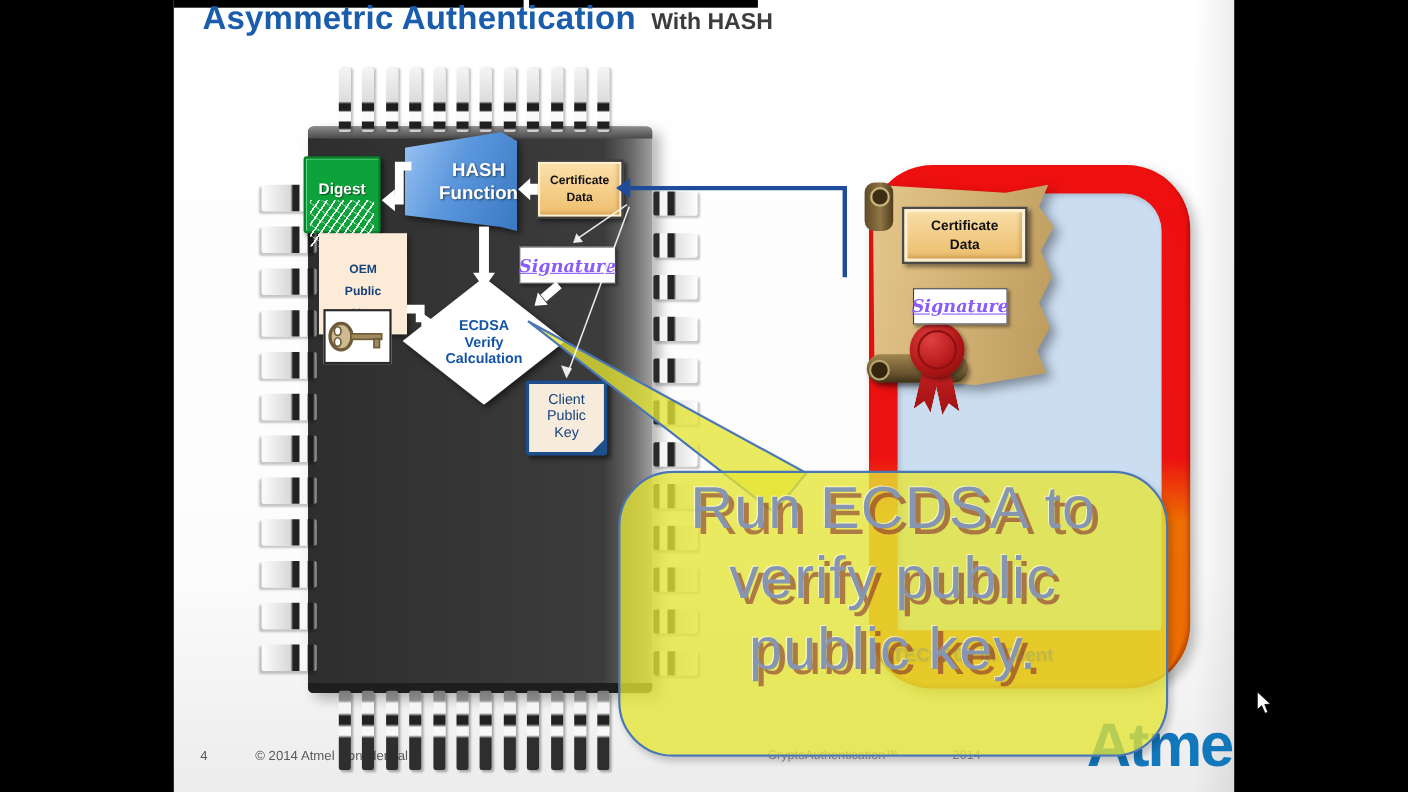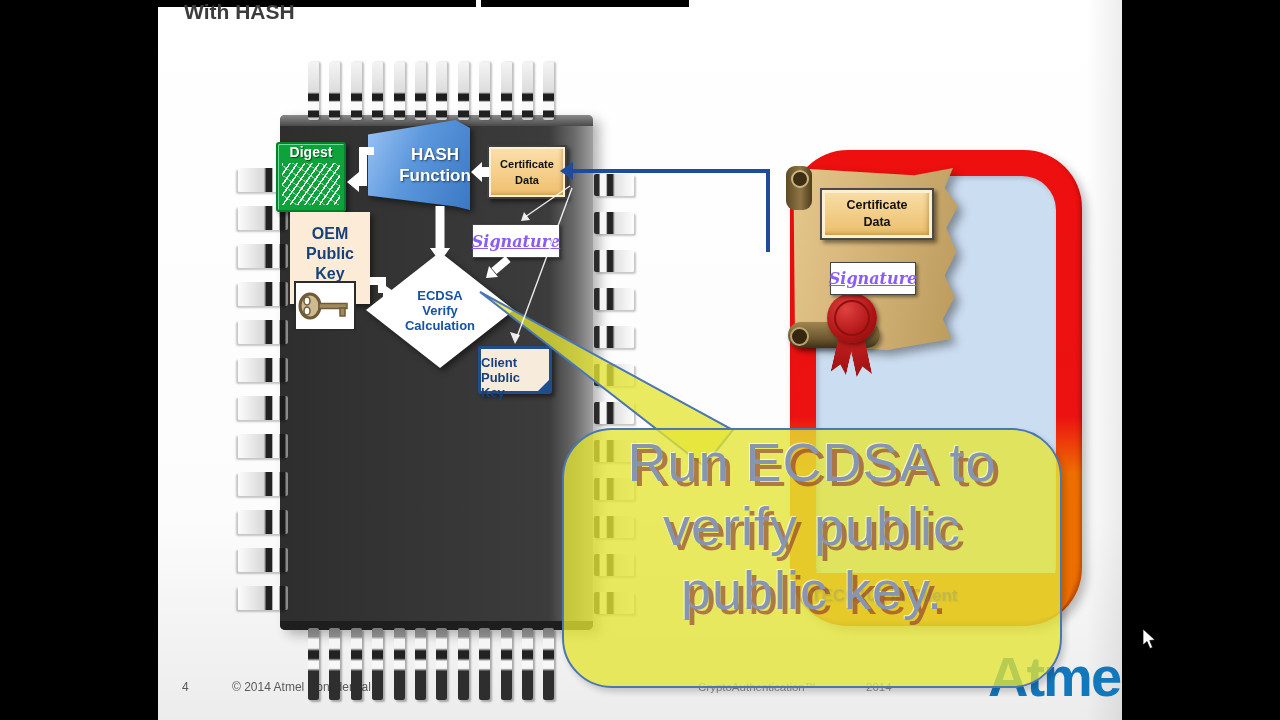--- a/index.html
+++ b/index.html
@@ -43,21 +43,21 @@
      border-radius:2px; box-shadow:-2px 2px 2px rgba(0,0,0,.22); }
   #pins-right  { left:436px; top:174px; flex-direction:column; gap:16px; }
   #pins-right .pin  { width:40px; height:22px;
      background:linear-gradient(270deg,#fdfdfd 0%,#e2e2e2 48%,#242424 54%,#242424 66%,#f6f6f6 70%,#f6f6f6 84%,#2a2a2a 88%);
      border-radius:2px; box-shadow:2px 2px 2px rgba(0,0,0,.22); }
 
   
   .digest { position:absolute; left:118px; top:142px; width:70px; height:70px; z-index:8;
             background:#0EA23A; border:2px solid #077F2B; border-radius:3px;
             box-shadow:inset 1px 1px 0 #6ddc96, 3px 3px 4px rgba(0,0,0,.45);
-            color:#fff; font-weight:700; font-size:14px; text-align:center; padding-top:0;
+            color:#fff; font-weight:700; font-size:14px; text-align:center; padding-top:19px;
             text-shadow:1px 1px 1px rgba(0,0,0,.5); }
   .digest .hatch { margin:3px 4px 0 4px; height:42px;
             background:
               repeating-linear-gradient(125deg, rgba(255,255,255,.95) 0 1.5px, rgba(255,255,255,0) 1.5px 6px),
               repeating-linear-gradient(35deg,  rgba(255,255,255,.45) 0 1px,   rgba(255,255,255,0) 1px 8px); }
 
   .hash { position:absolute; left:210px; top:120px; width:102px; height:90px; z-index:8;
           filter:drop-shadow(3px 3px 3px rgba(0,0,0,.5)); }
   .hash .shape { width:100%; height:100%;
           clip-path:polygon(0 16%, 86% 0, 100% 9%, 100% 100%, 86% 96%, 0 84%);
@@ -72,34 +72,34 @@
           color:#111; font-weight:700; font-size:11px; line-height:16px; text-align:center; padding-top:9px; }
 
   .sigbox { background:#fff; border:1px solid #444; box-shadow:2px 2px 3px rgba(0,0,0,.4);
           display:flex; align-items:center; justify-content:center;
           font-family:"DejaVu Serif", serif; font-style:italic; font-weight:700;
           text-decoration:underline; color:#8b5cf6; z-index:8; }
   .sigchip { position:absolute; left:314px; top:224px; width:88px; height:34px; font-size:16px; }
 
   .oem { position:absolute; left:132px; top:212px; width:80px; height:92px; z-index:8;
          background:#FBEBD7; box-shadow:3px 3px 5px rgba(0,0,0,.45);
-         color:#16417C; font-weight:700; font-size:16px; line-height:20px; text-align:center; padding-top:12px; }
+         color:#16417C; font-weight:700; font-size:11px; line-height:20px; text-align:center; padding-top:23px; }
   .keybox { position:absolute; left:136px; top:281px; width:62px; height:50px; z-index:9;
          background:#fff; border:2px solid #2b2b2b; display:flex; align-items:center; justify-content:center; }
 
   .diamond-wrap { position:absolute; left:208px; top:252px; width:148px; height:116px; z-index:8;
          filter:drop-shadow(3px 3px 3px rgba(0,0,0,.5)); }
   .diamond { width:100%; height:100%; background:#fff;
          clip-path:polygon(50% 0,100% 50%,50% 100%,0 50%);
          display:flex; flex-direction:column; justify-content:center; align-items:center;
          color:#1553A4; font-weight:700; font-size:13px; line-height:15px; }
 
-  .clientkey { position:absolute; left:320px; top:346px; width:74px; height:48px; z-index:8;
+  .clientkey { position:absolute; left:320px; top:346px; width:74px; height:68px; z-index:8;
          background:#F7ECDC; border:3px solid #1F4E8C; border-radius:3px;
-         color:#16417C; font-weight:700; font-size:13px; line-height:15px; padding-top:6px;
+         color:#16417C; font-weight:400; font-size:13px; line-height:15px; text-align:center; padding-top:6px;
          box-shadow:3px 3px 4px rgba(0,0,0,.45); }
   .clientkey .fold { position:absolute; right:-1px; bottom:-1px; width:13px; height:13px;
          background:#1F4E8C; clip-path:polygon(0 100%,100% 0,100% 100%); }
 
   svg.overlay { position:absolute; left:0; top:0; width:964px; height:720px; pointer-events:none; }
   #arrows-svg { z-index:15; } #tail-svg { z-index:28; } #thin-svg { z-index:32; }
 
   
   .client-box { position:absolute; left:632px; top:150px; width:292px; height:476px; z-index:18;
         background:linear-gradient(180deg,#EE0F0F 0%,#EC1212 56%,#EE6F00 68%,#EC6E00 100%);
@@ -167,20 +167,21 @@
 </style>
 </head>
 <body>
 
 <div class="slide">
 
   <div class="topstrip ts1"></div>
   <div class="topstrip ts2"></div>
 
   <div class="title-row">
+    <span class="title-main">Asymmetric Authentication</span>
     <span class="title-sub">With HASH</span>
   </div>
 
   <div class="chip"></div>
   <div class="pinrow" id="pins-top">
       <div class="pin"></div>
       <div class="pin"></div>
       <div class="pin"></div>
       <div class="pin"></div>
       <div class="pin"></div>

